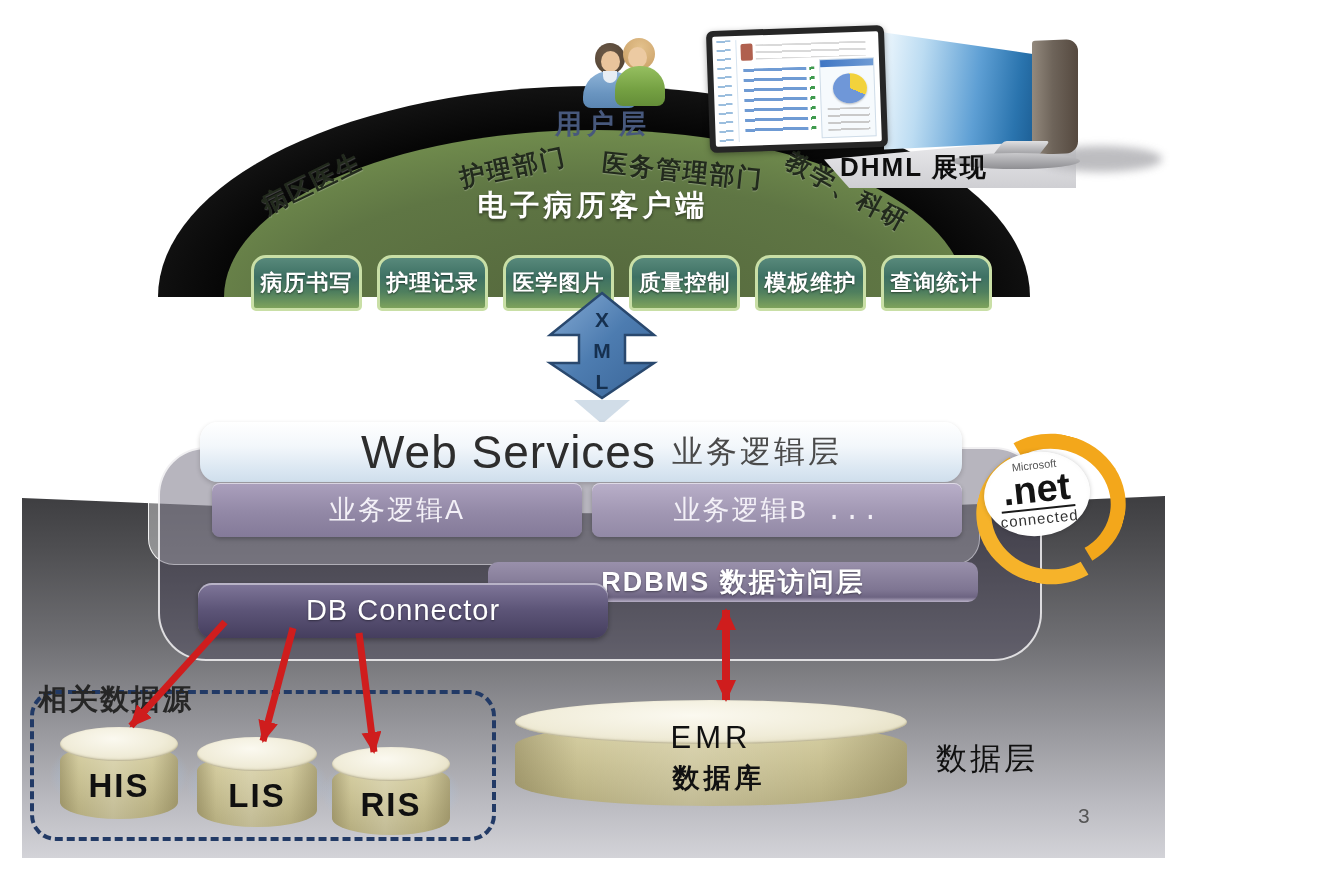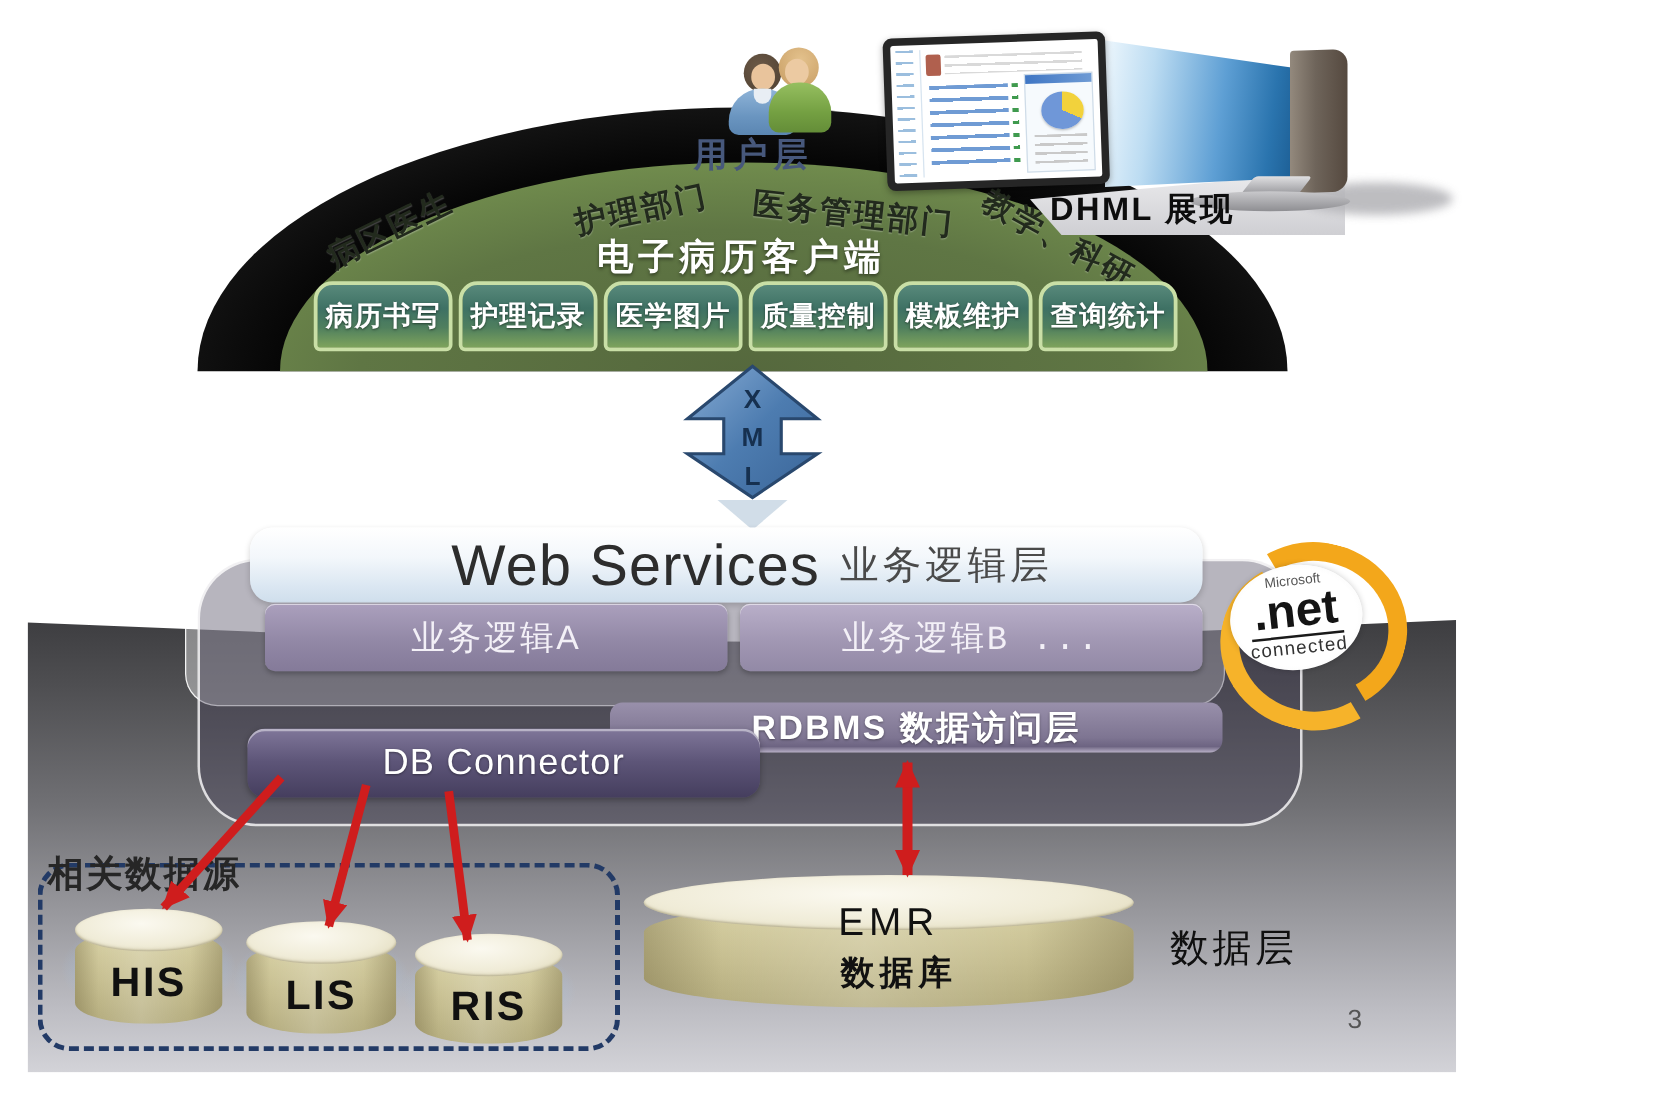--- a/index.html
+++ b/index.html
@@ -44,21 +44,21 @@
     z-index:4; white-space:nowrap; font-weight:bold; font-size:27px;
     color:#47587c; letter-spacing:5px;font-family:Liberation Mono, monospace;
   }
   .client-title {
     z-index:4; white-space:nowrap; font-weight:bold; font-size:29px;
     color:#ffffff; letter-spacing:4px; text-shadow:0 2px 3px rgba(0,0,0,.45);
   }
   .ctr { transform:translate(-50%,-50%); }
 
   
-  .mod-row { left:251px; top:225px; display:flex; gap:5px; z-index:4; }
+  .mod-row { left:251px; top:255px; display:flex; gap:15px; z-index:4; }
   .mod-btn {
     width:111px; height:56px; box-sizing:border-box;
     border:3px solid #c9dfa6; border-radius:15px 15px 5px 5px;
     background: linear-gradient(180deg,#58897b 0%,#3e7164 38%,#4f7f5e 68%,#7ea35c 100%);
     color:#fff; font-weight:bold; font-size:22px; letter-spacing:1px;
     display:flex; align-items:center; justify-content:center;
     text-shadow:0 1px 2px rgba(0,0,0,.5); white-space:nowrap;
   }
 
   

